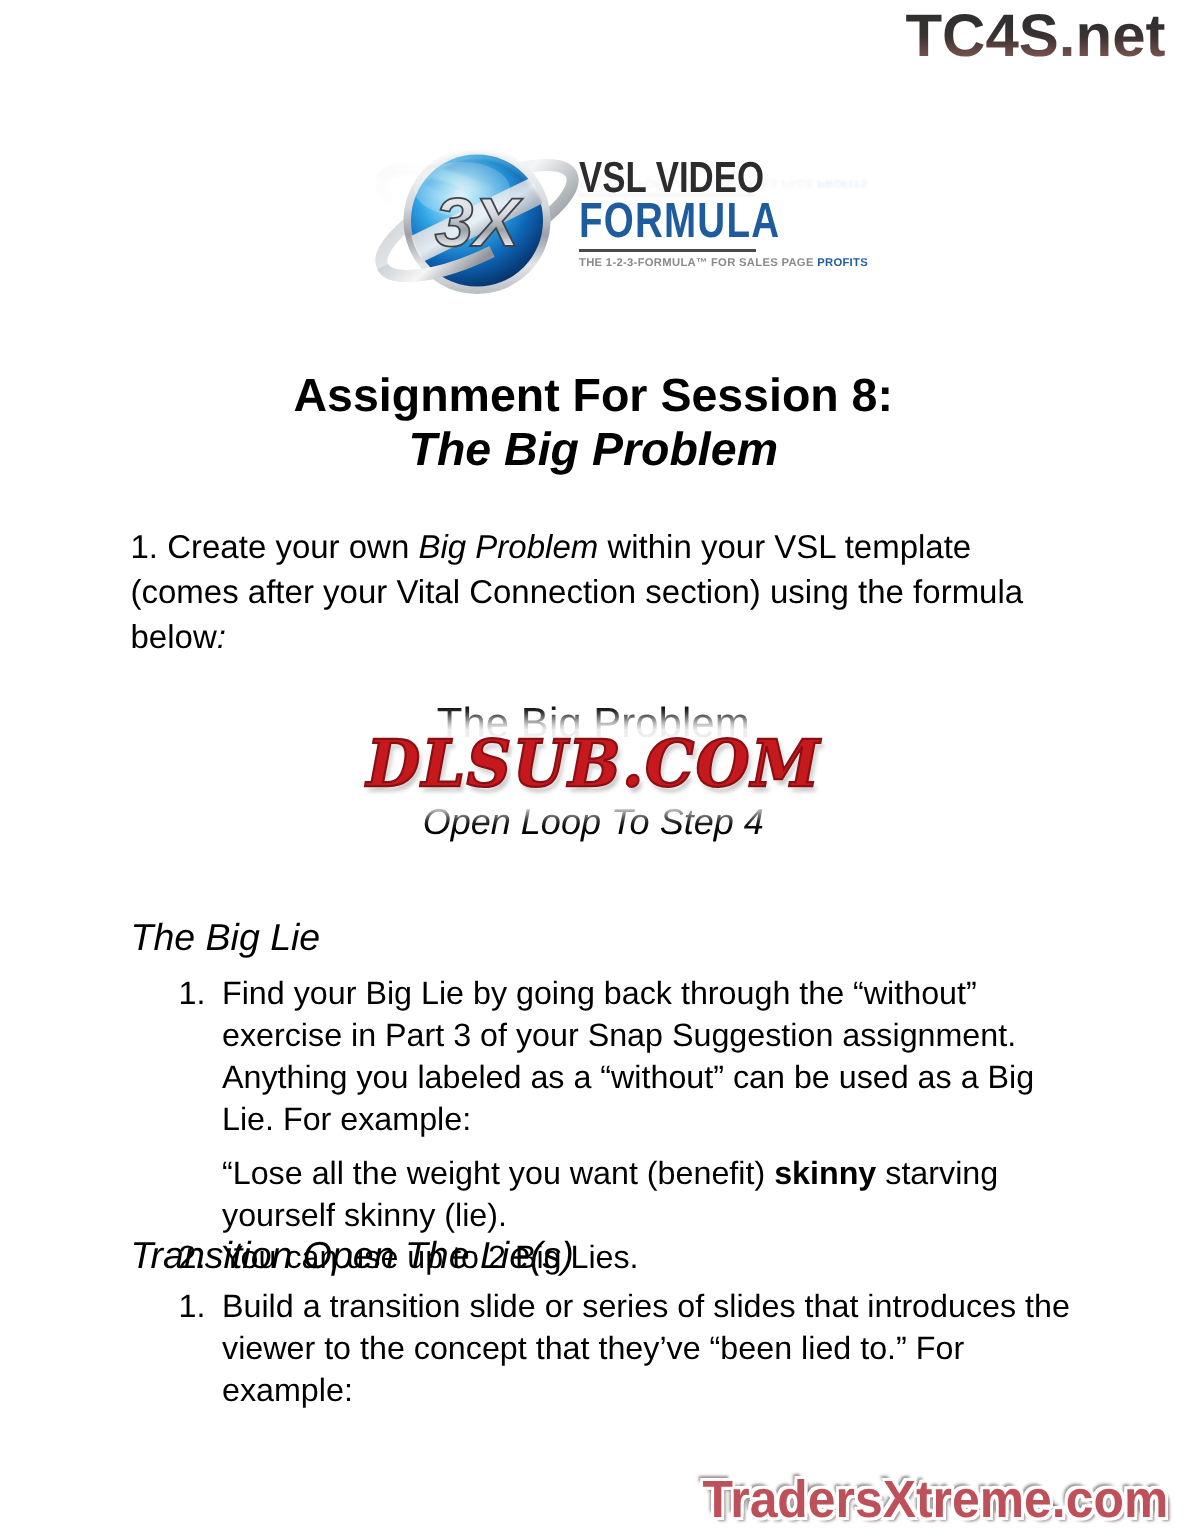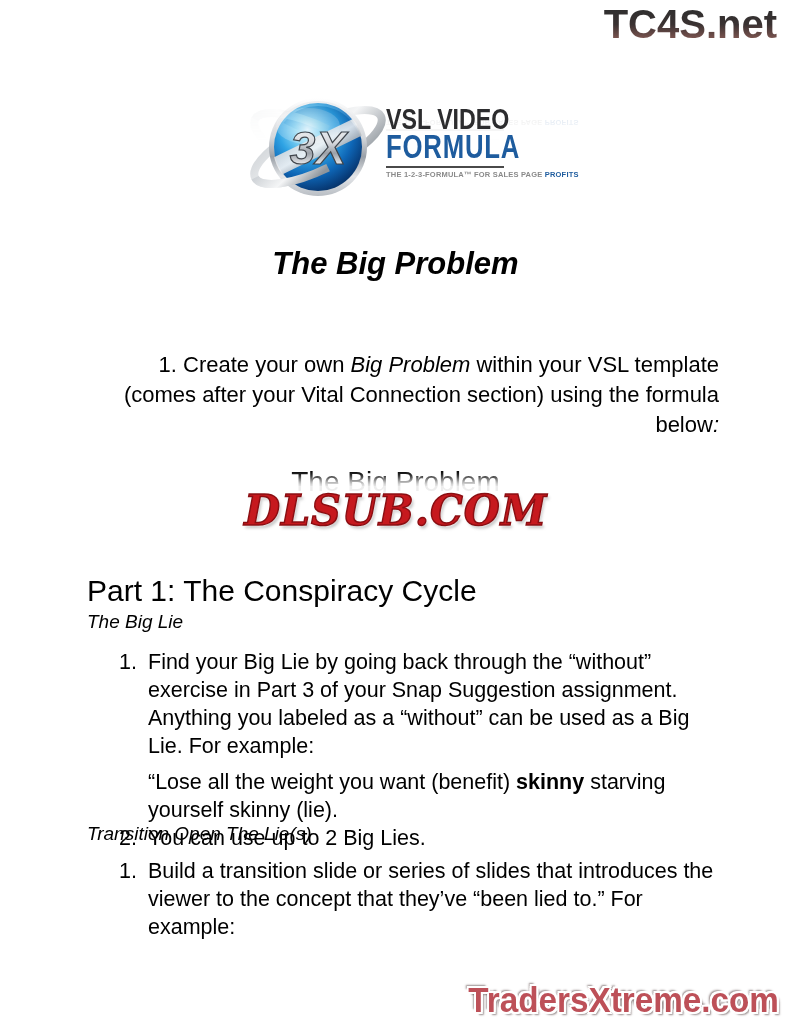--- a/index.html
+++ b/index.html
@@ -62,28 +62,28 @@
             mask-image:linear-gradient(to bottom, transparent 58%, rgba(0,0,0,0.8) 100%);
   }
 
   
   .doc-title {
     position:absolute; top:246px; left:0; width:100%;
     text-align:center; font-size:31px; font-weight:bold; line-height:36px;
   }
   .intro {
     position:absolute; left:87px; top:350px; width:632px;
-    font-size:22px; line-height:30px;text-align:right;
+    font-size:22px; line-height:30px;
   }
   .formula-block { position:absolute; top:466px; left:0; width:100%; text-align:center; }
   .formula-head { font-size:28px; line-height:32px; position:relative; z-index:1; }
   .formula-sub  { font-size:24px; font-style:italic; margin-top:-1px; position:relative; z-index:1; }
 
   .part1-head { position:absolute; left:87px; top:574px; font-size:30px; }
-  .sub-head   { position:absolute; left:87px; font-size:19px; font-style:italic; }
+  .sub-head   { position:absolute; left:87px; font-size:25px; font-style:italic; }
   .sub-head.big-lie    { top:611px; }
   .sub-head.transition { top:823px; }
 
   .list { position:absolute; left:119px; font-size:21.5px; line-height:28px; }
   .list.first  { top:648px; width:600px; }
   .list.second { top:857px; width:600px; }
   .li { display:flex; }
   .li .num { width:29px; flex:none; }
   .li .li-text { width:572px; }
   .example { margin-left:29px; margin-top:8px; width:580px; }
@@ -158,33 +158,34 @@
       <div class="logo-text">
         <div class="vsl-line1">VSL VIDEO</div>
         <div class="vsl-line2">FORMULA</div>
         <div class="vsl-rule"></div>
         <div class="vsl-tagline"><span>THE 1-2-3-FORMULA™ FOR SALES PAGE </span><span class="hl">PROFITS</span></div>
       </div>
     </div>
   </div>
 
   <div class="doc-title">
+    <div>Assignment For Session 8:</div>
     <div class="i">The Big Problem</div>
   </div>
 
   <div class="intro"><span>1. Create your own </span><span class="i">Big Problem</span><span> within your VSL template (comes after your Vital Connection section) using the formula below</span><span class="i">:</span></div>
 
   <div class="formula-block">
     <div class="formula-head">The Big Problem</div>
     <div class="dlsub-wrap">
       <span class="dlsub">DLSUB.COM</span>
     </div>
-  </div>
-
-  <div class="part1-head">Part 1: The Conspiracy Cycle</div>
+    <div class="formula-sub">Open Loop To Step 4</div>
+  </div>
+
   <div class="sub-head big-lie">The Big Lie</div>
 
   <div class="list first">
     <div class="li">
       <span class="num">1.</span>
       <div class="li-text">Find your Big Lie by going back through the “without” exercise in Part 3 of your Snap Suggestion assignment. Anything you labeled as a “without” can be used as a Big Lie. For example:</div>
     </div>
     <div class="example"><span>“Lose all the weight you want (benefit) </span><span class="b">skinny</span><span> starving yourself skinny (lie).</span></div>
     <div class="li">
       <span class="num">2.</span>

